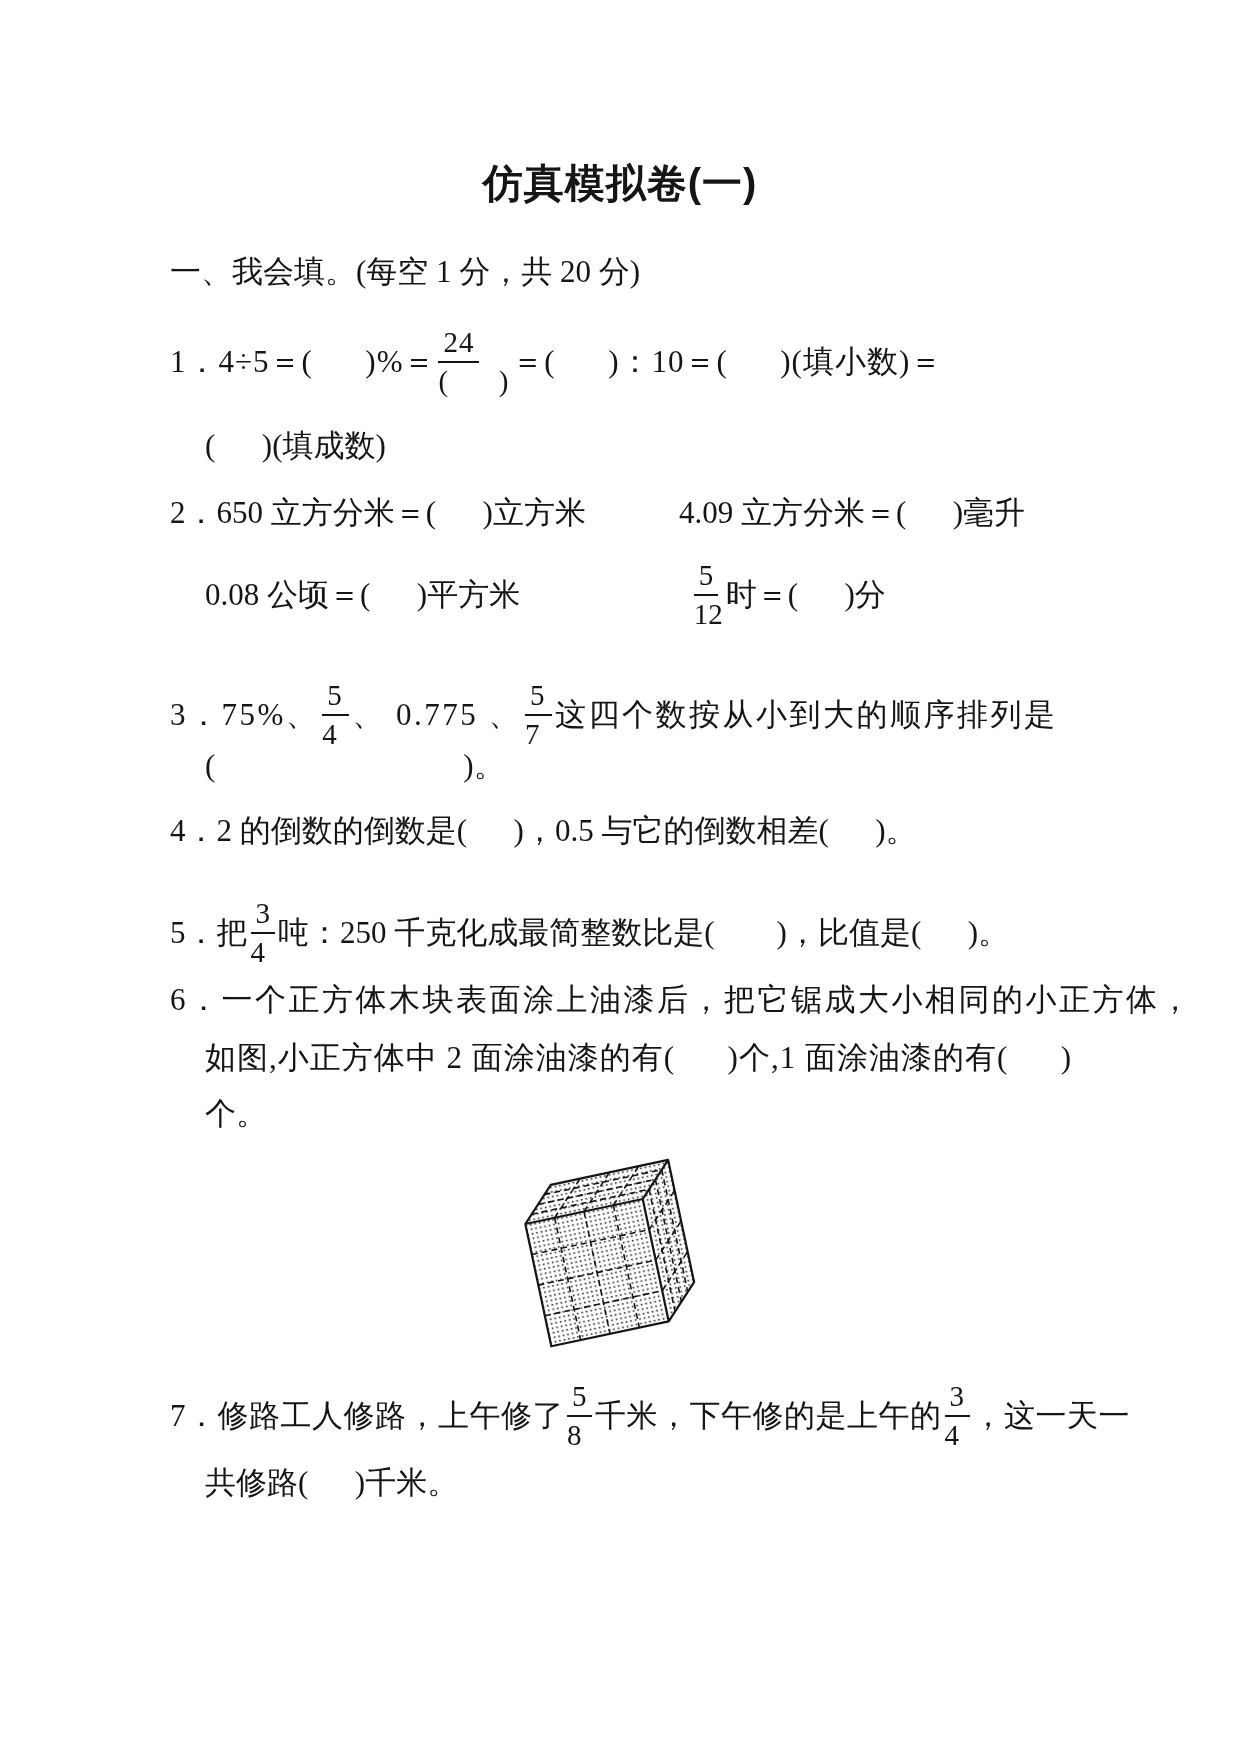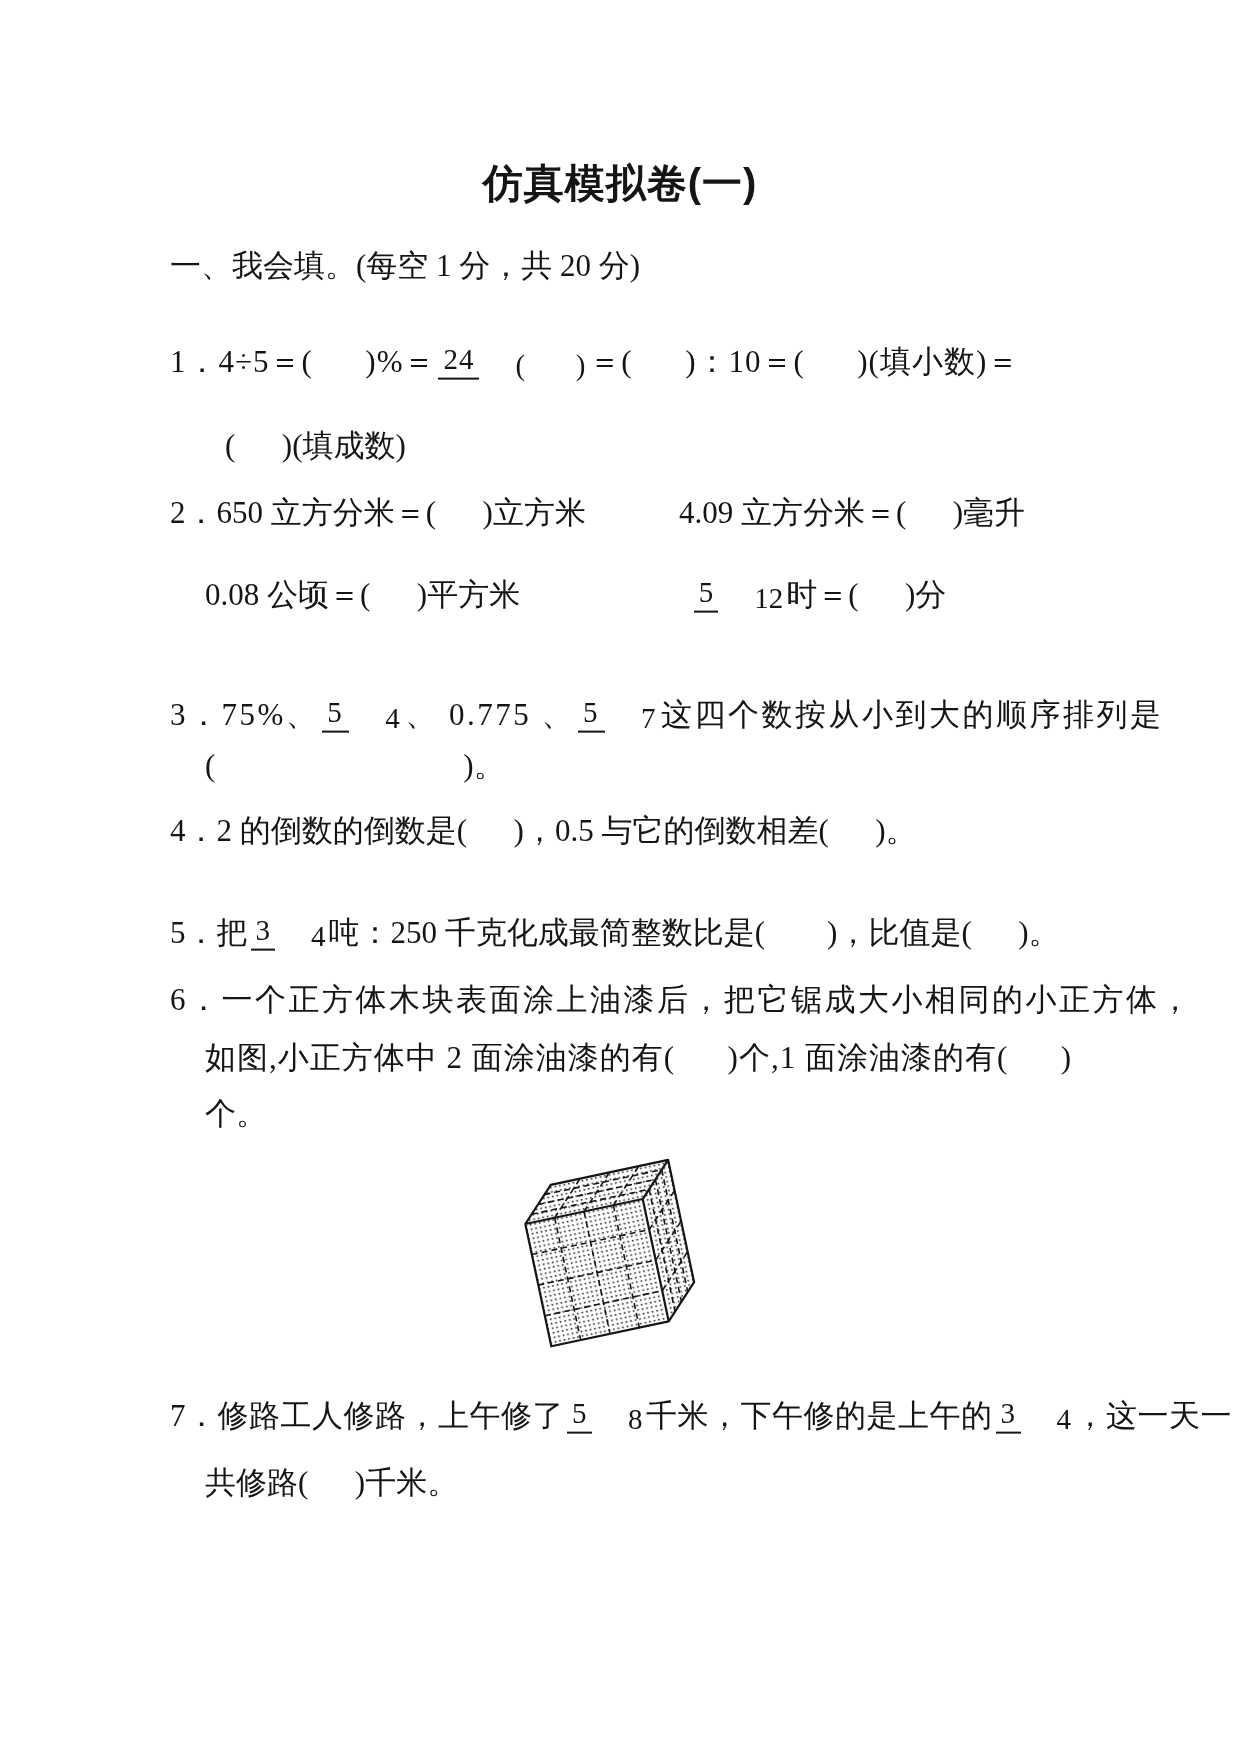--- a/index.html
+++ b/index.html
@@ -21,29 +21,29 @@
   }
   .line{
     position:absolute;
     display:flex;align-items:center;
     transform:translateY(-50%);
     font-size:31px;line-height:1.25;
     white-space:pre;
   }
   .line .seg{white-space:pre;}
   .frac{
-    display:inline-flex;align-items:flex-end;
-    vertical-align:middle;margin:0 3px;line-height:1;font-size:29px;gap:36px;
+    display:inline-flex;flex-direction:column;align-items:flex-start;
+    vertical-align:middle;margin:0 3px;line-height:1;font-size:29px;
   }
   .frac .num{padding:0 5px 4px;border-bottom:2px solid #151515;text-align:center;}
   .frac .den{padding-top:4px;text-align:center;}
 
-  #l-head{left:170px;top:266px;}
+  #l-head{left:170px;top:272px;}
   #l-q1a{left:170px;top:362px;letter-spacing:1px;}
-  #l-q1b{left:205px;top:446px;margin-left:20px;}
+  #l-q1b{left:205px;top:446px;}
   #l-q2a{left:170px;top:513px;text-align:center;}
   #l-q2b{left:205px;top:595px;}
   #l-q3a{left:170px;top:715px;letter-spacing:2.5px;}
   #l-q3b{left:205px;top:766px;}
   #l-q4a{left:170px;top:831px;}
   #l-q5a{left:170px;top:933px;}
   #l-q6a{left:170px;top:1000px;letter-spacing:2.5px;text-align:center;}
   #l-q6b{left:205px;top:1058px;letter-spacing:1px;}
   #l-q6c{left:205px;top:1114px;}
   #l-q7a{left:170px;top:1416px;letter-spacing:0.5px;}

